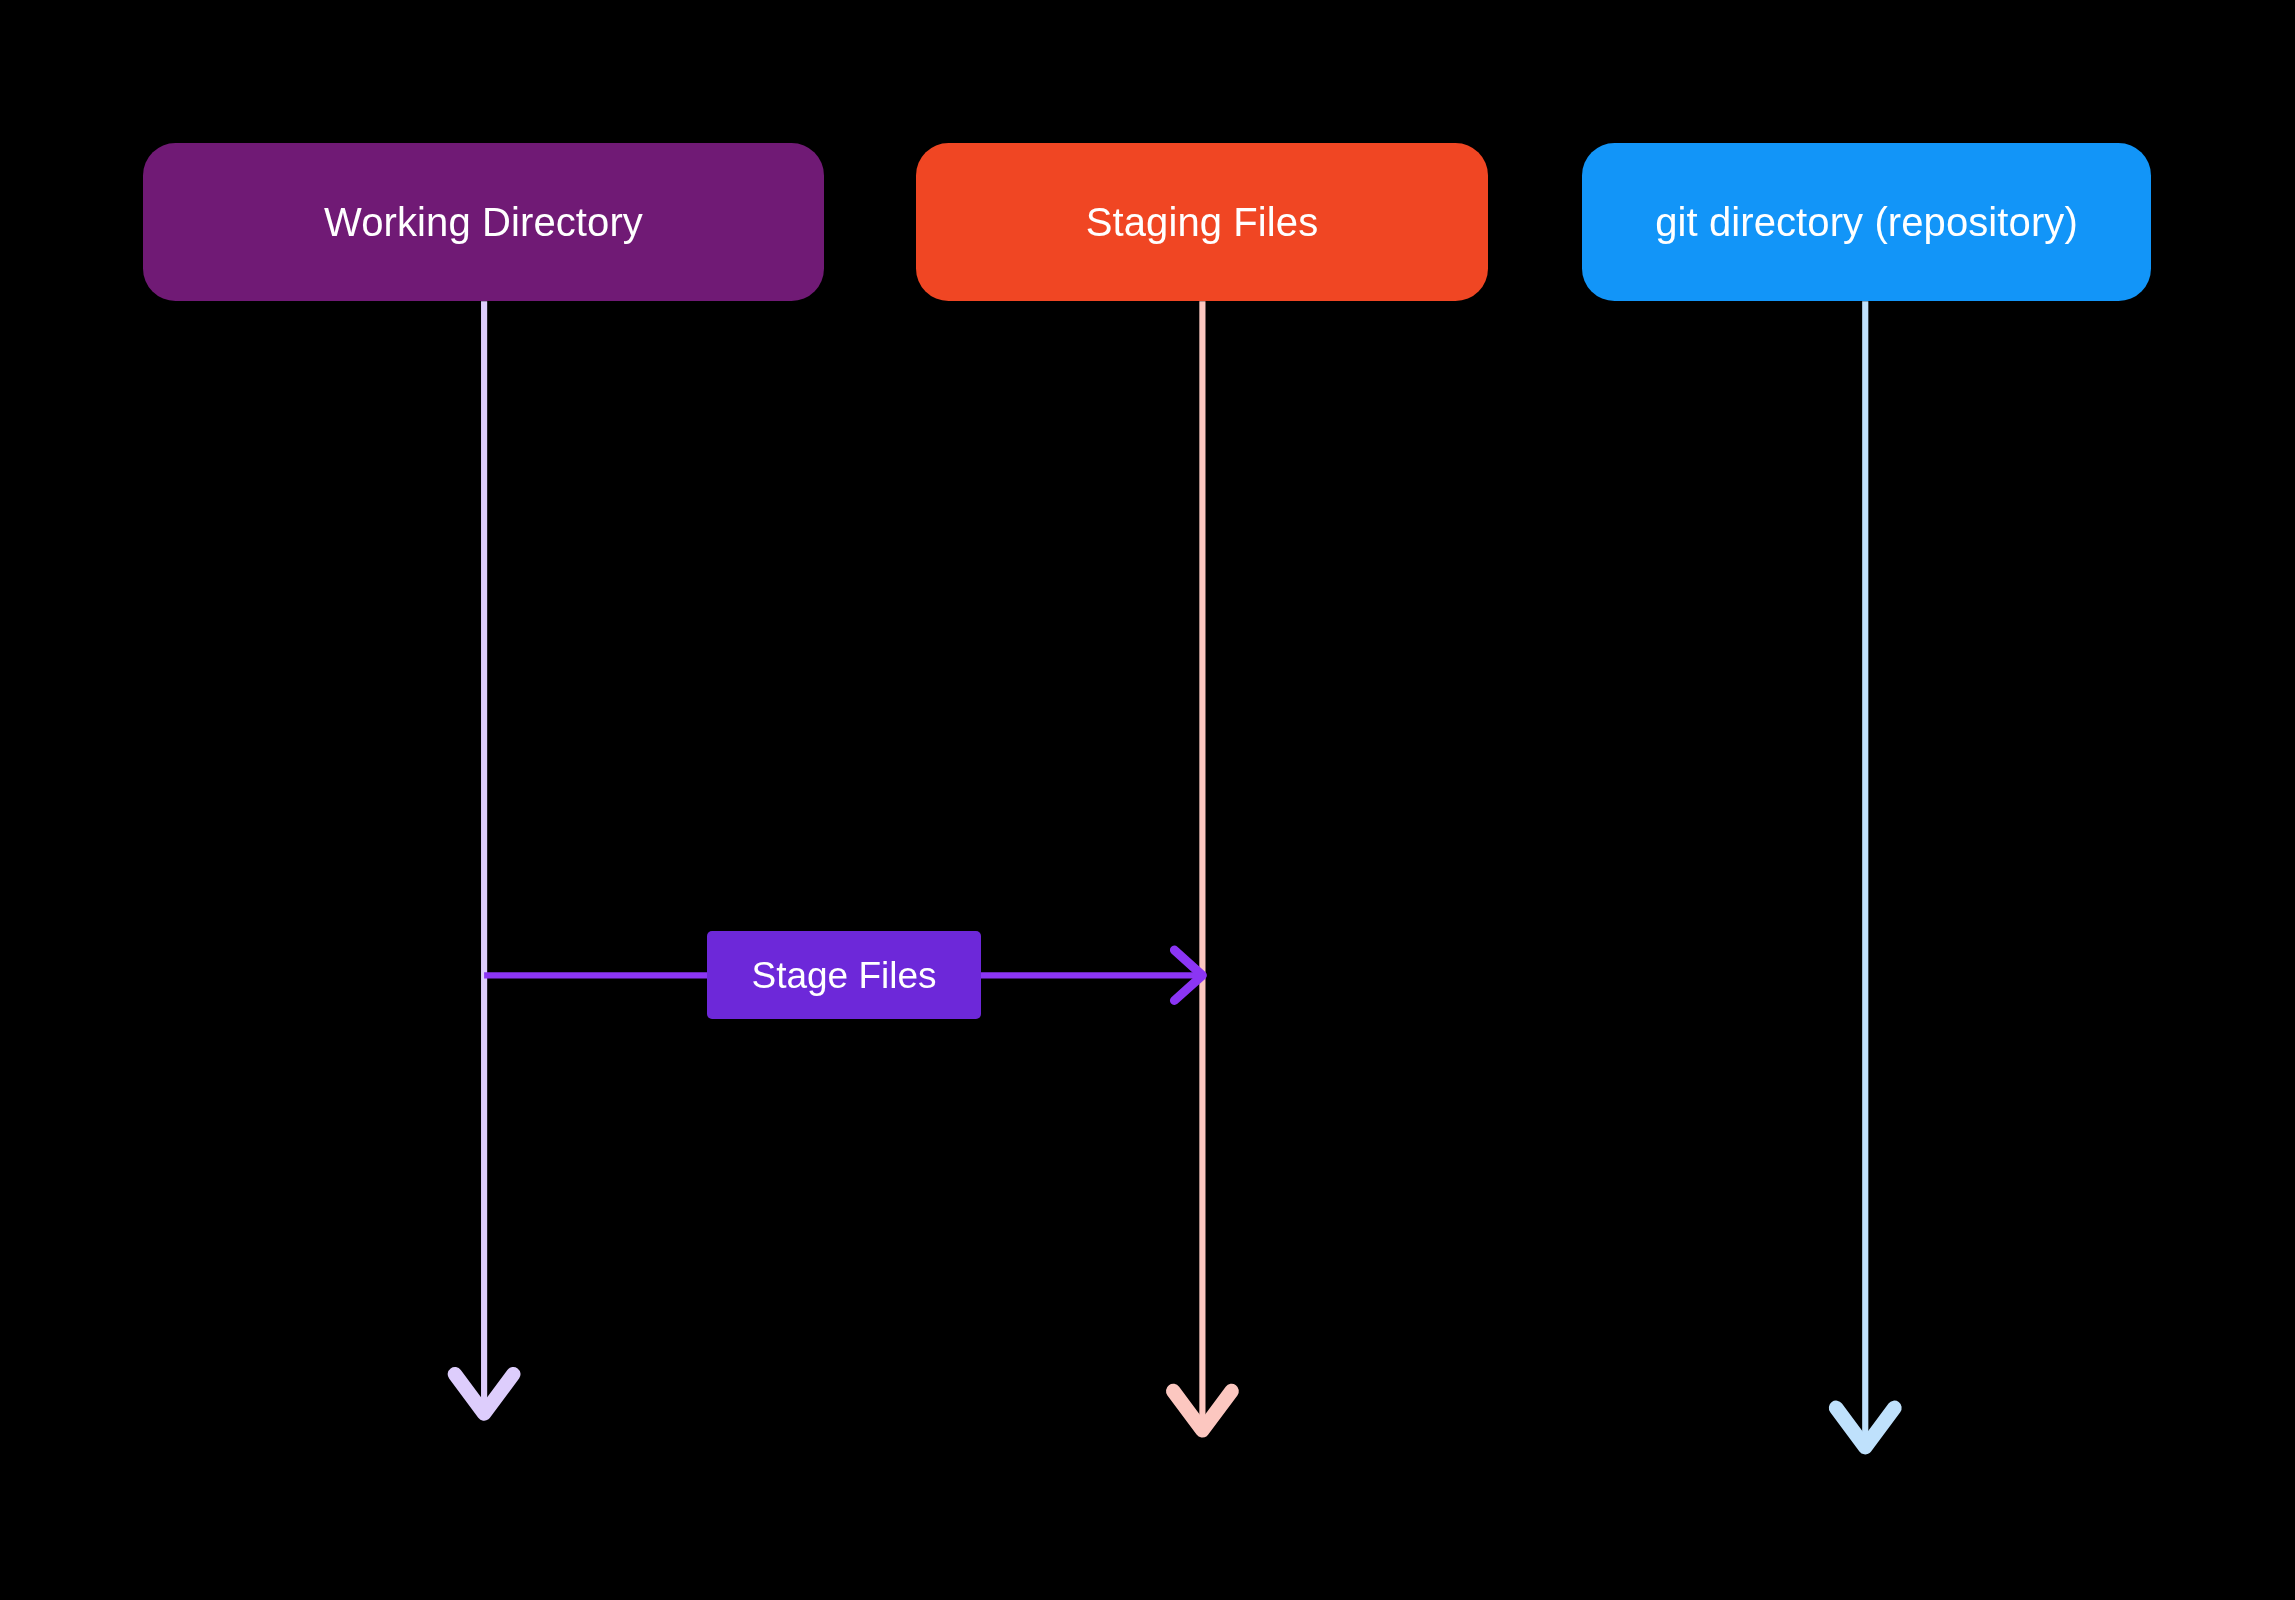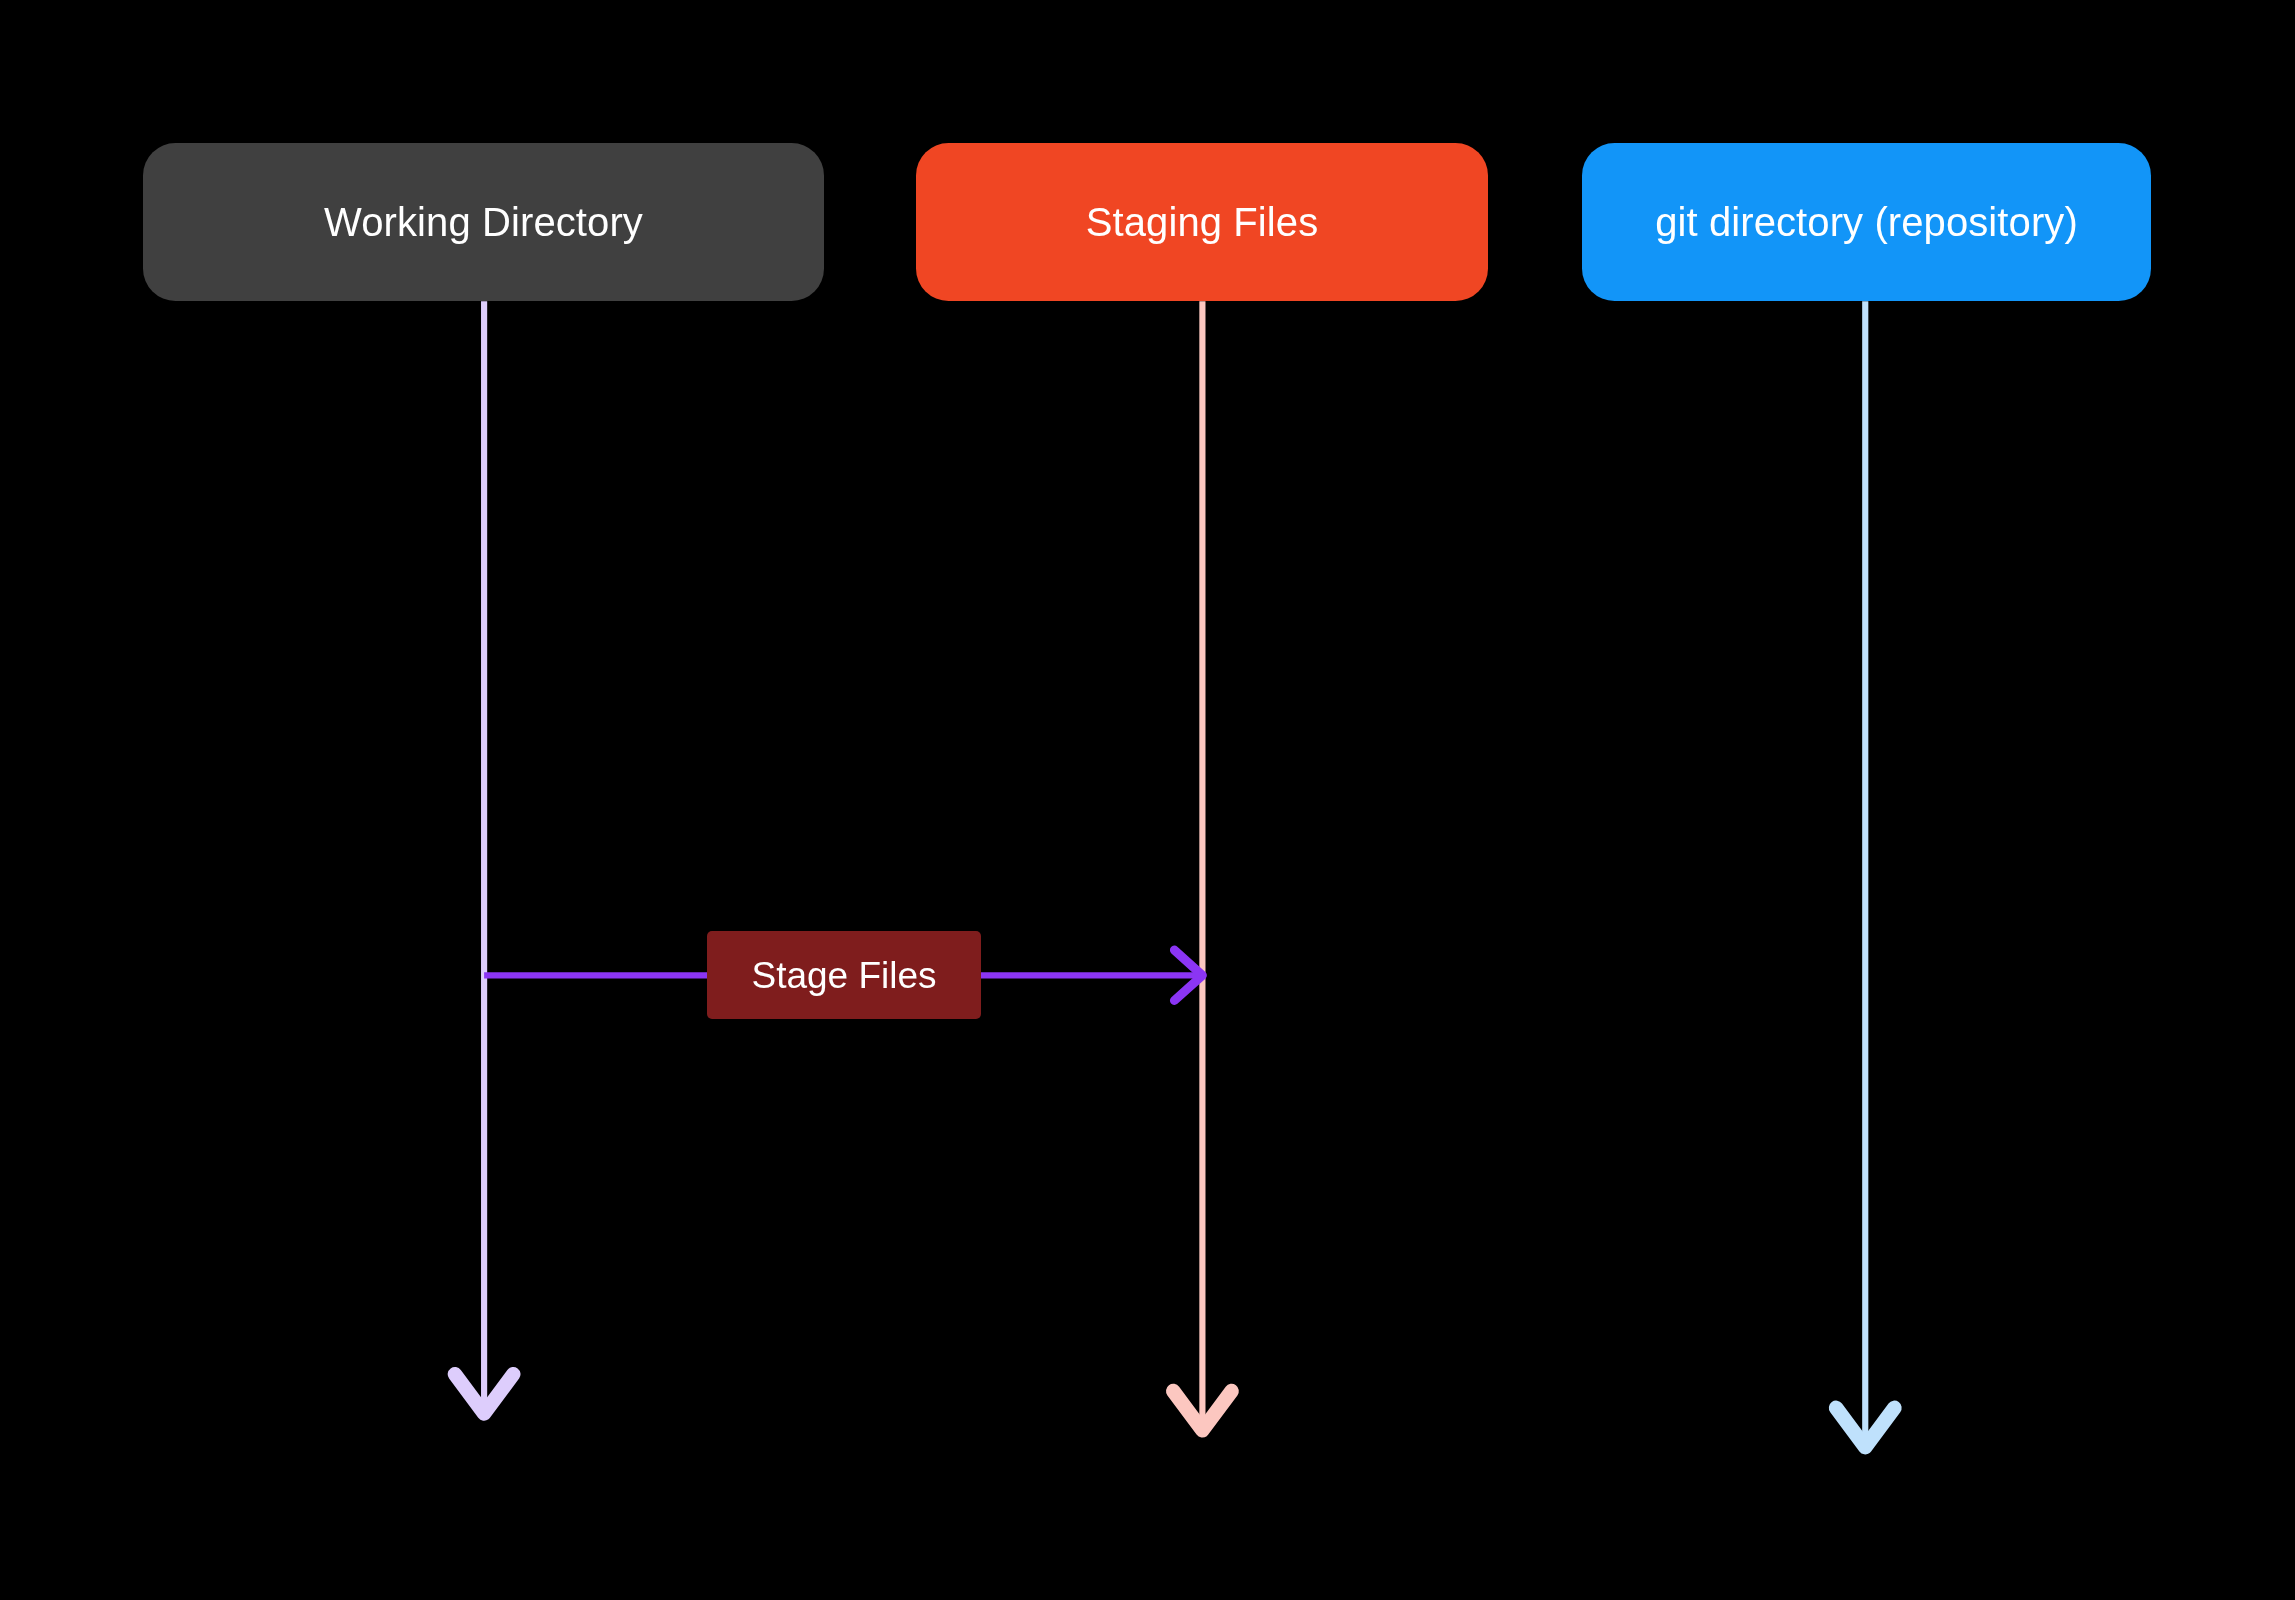--- a/index.html
+++ b/index.html
@@ -83,30 +83,30 @@
       <path d="M 3277 2512 L 3329 2582 L 3381 2512" fill="none" stroke="#BFE1FC" stroke-width="26" stroke-linecap="round" stroke-linejoin="round"></path>
     </g>
 
     <g>
       <line x1="864" y1="1740" x2="2140" y2="1740" stroke="#8B35F4" stroke-width="11"></line>
       <path d="M 2096 1695 L 2146 1740 L 2096 1785" fill="none" stroke="#8B35F4" stroke-width="16" stroke-linecap="round" stroke-linejoin="round"></path>
     </g>
 
   </svg>
 
-  <div class="participant-box" style="left:143px; top:143px; width:681px; height:158px; background:#404040;">
+  <div class="participant-box" style="left:143px; top:143px; width:681px; height:158px; background:#701a75;">
     <span class="participant-label">Working Directory</span>
   </div>
 
   <div class="participant-box" style="left:916px; top:143px; width:572px; height:158px; background:#F04623;">
     <span class="participant-label">Staging Files</span>
   </div>
 
   <div class="participant-box" style="left:1582px; top:143px; width:569px; height:158px; background:#1295F8;">
     <span class="participant-label">git directory (repository)</span>
   </div>
 
-  <div class="message-label-box" style="left:707px; top:931px; width:274px; height:88px; background:#7f1d1d;">
+  <div class="message-label-box" style="left:707px; top:931px; width:274px; height:88px; background:#6d28d9;">
     <span class="message-label-text">Stage Files</span>
   </div>
 
 </div>
 
 
 </body></html>

